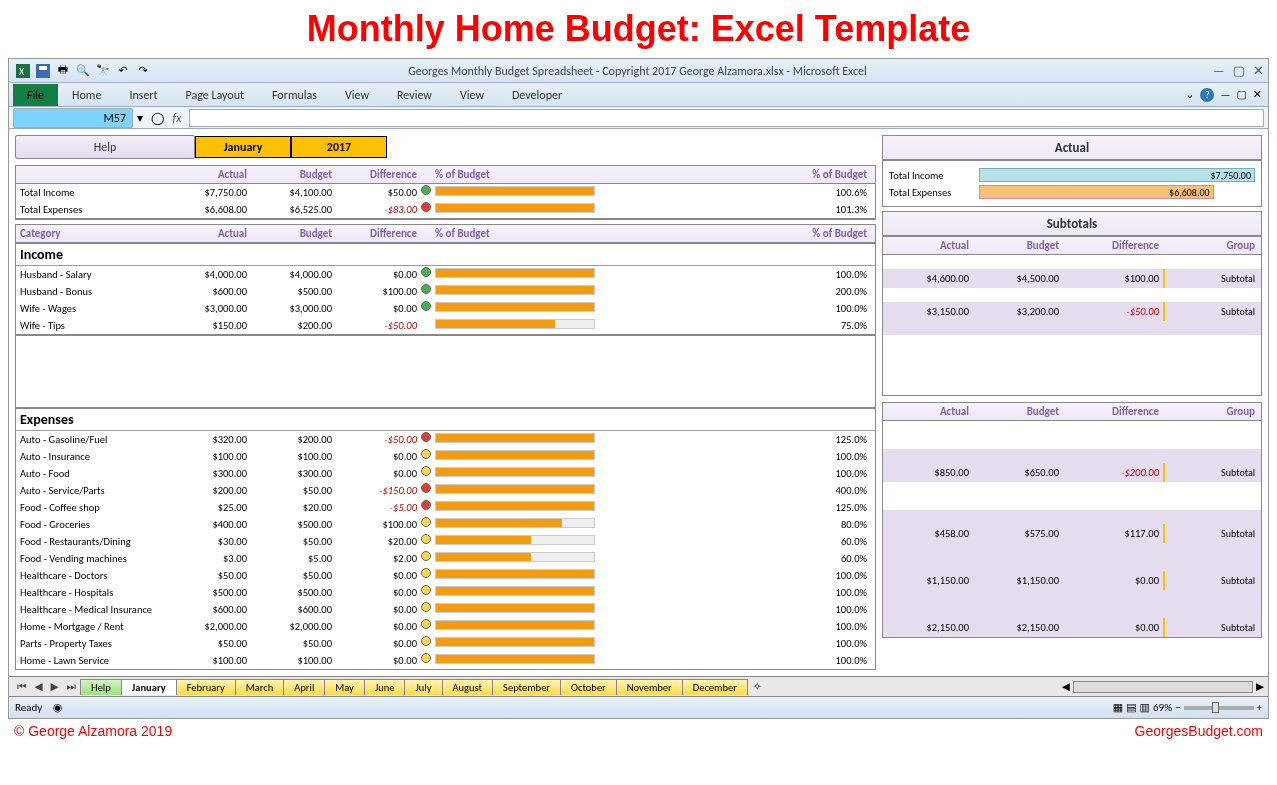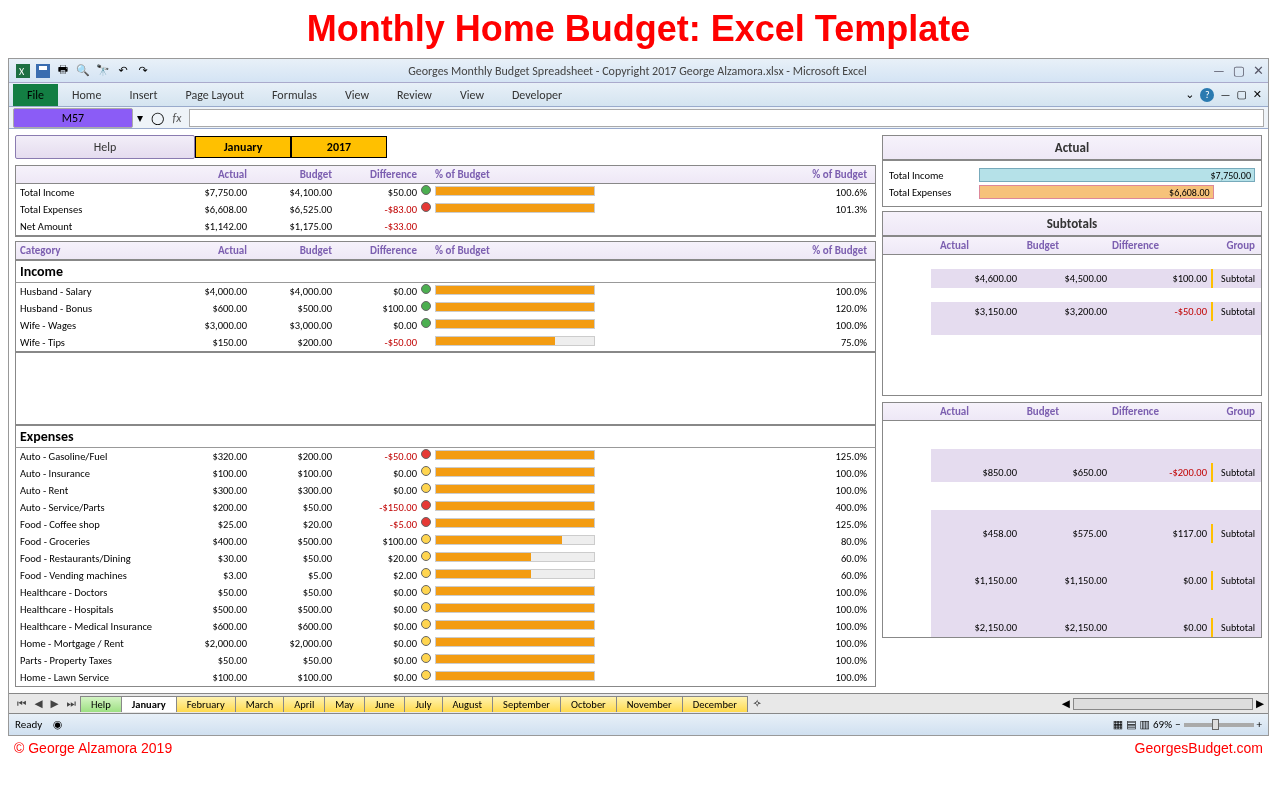--- a/index.html
+++ b/index.html
@@ -8,55 +8,55 @@
 .window { margin: 0 8px; border: 1px solid #999; background: #fff; }
 .qat { background: linear-gradient(#e8f0f8,#d4e4f4); height: 24px; display: flex; align-items: center; padding: 0 4px; border-bottom: 1px solid #aac; position: relative;}
 .qat-icon { width: 16px; height: 16px; margin: 0 2px; display: flex; align-items: center; justify-content: center; }
 .win-title { position: absolute; left: 0; right: 2px; text-align: center; font-size: 12px; color: #444; pointer-events: none;}
 .win-controls { position: absolute; right: 4px; display: flex; gap: 8px; }
 .ribbon-tabs { background: linear-gradient(#e8f0f8,#d4e4f0); height: 24px; display: flex; align-items: center; border-bottom: 1px solid #9ac; padding: 0 4px; position:relative;}
 .file-tab { background: #137e43; color: #000000; padding: 4px 14px; font-size: 12px; }
 .rtab { padding: 4px 14px; font-size: 12px; color: #333; }
 .ribbon-r { position:absolute; right:6px; display:flex; gap:6px; align-items:center;}
 .name-formula { background: #eef3f8; height: 22px; display: flex; align-items: center; border-bottom: 1px solid #9ac; font-size: 12px;}
-.name-box { width: 120px; padding: 2px 6px; background:#8b5cf6; border:1px solid #aaa; margin: 0 4px; text-align:center; border-radius:2px;}
+.name-box { width: 120px; padding: 2px 6px; background:#7dd3fc; border:1px solid #aaa; margin: 0 4px; text-align:right; border-radius:2px;}
 .fx-lbl { font-style: italic; margin: 0 8px; color:#555;}
 .formula-input { flex:1; background:#fff; border:1px solid #aaa; height:18px; margin-right:4px;}
 .sheet { background: #fff; padding: 6px; display: flex; gap: 6px; }
 .left-pane { flex: 1; min-width: 0; }
 .right-pane { width: 380px; }
 .help-btn { width: 180px; background: linear-gradient(#f2eef8,#e5dcef); border: 1px solid #8a7bb0; text-align: center; padding: 4px 0; font-size: 12px; color: #333; border-radius:2px;}
 .top-row { display: flex; align-items: center; margin-bottom: 6px;}
 .report-title { flex: 1; text-align: center; font: bold 15px Calibri; color: #7c5fb0; }
 .period-cell { width: 96px; text-align:center; background: #ffc000; border: 1px solid #000; padding: 3px 0; font: bold 12px Calibri; color:#000;}
 .hdr-row { display:flex; background: linear-gradient(#f6f2fb,#eee8f6); border:1px solid #888; font-weight:bold; color:#7c5fb0; font-size:11px;}
 .hdr-row > div, .data-row > div { padding: 2px 4px; }
 .c-cat { width: 150px; text-align:left;}
 .c-num { width: 85px; text-align:right;}
 .c-diff { width: 85px; text-align:right;}
 .c-bar { width: 180px; padding-left:14px !important; position:relative;}
 .c-pct { flex:1; text-align:right; padding-right:8px !important;}
 .data-row { display:flex; font-size:10.5px; color:#000; border-left:1px solid #888; border-right:1px solid #888;}
 .data-row:last-child{border-bottom:1px solid #888;}
 .sect-title { font: bold 14px Calibri; padding: 2px 4px; border:1px solid #888; border-bottom:1px solid #999; background:#fff;}
-.neg { color: #c00000; }
+.neg { color: #c00000; font-style: italic; }
 .indicator { width:10px; height:10px; border-radius:50%; border:1px solid #666; position:absolute; left:0; top:1px;}
 .ind-g{ background:#4caf50;} .ind-r{ background:#e53935;} .ind-y{ background:#ffd54f;}
 .bar-bg { width:160px; height:10px; background:#eee; position:relative; border:1px solid #ccc;}
 .bar-fill { height:100%; background:#f39c12;}
 .right-title { text-align:center; font:bold 13px Calibri; color:#333; padding:4px 0; border:1px solid #888; background:linear-gradient(#f6f2fb,#eee8f6);}
 .actual-box{ border:1px solid #888; padding:4px 6px;}
 .mini-bar-row{ display:flex; align-items:center; margin:3px 0;}
 .mini-lbl{ width:90px; font-size:10.5px;}
 .mini-bar{ flex:1; height:14px; position:relative;}
 .mini-bar .fill{ height:100%; display:flex; align-items:center; justify-content:flex-end; padding-right:3px; font-size:10px;}
 .sub-hdr{ display:flex; background:linear-gradient(#f6f2fb,#eee8f6); border:1px solid #888; font-weight:bold; color:#7c5fb0; font-size:11px;}
 .sub-hdr>div{ padding:2px 4px;}
 .s-act{ width:90px; text-align:right;} .s-bud{ width:90px; text-align:right;} .s-diff{ width:100px; text-align:right;} .s-grp{ flex:1; text-align:right; padding-right:6px !important;}
-.sub-body{ border:1px solid #888; border-top:none;padding-left:48px;}
+.sub-body{ border:1px solid #888; border-top:none;}
 .sub-row{ display:flex; font-size:10.5px;}
 .sub-row>div{ padding:3px 4px;}
 .sub-row.shade{ background:#e5dcef;}
 .sub-row .grp{ border-left:2px solid #ffc000; padding-left:4px; font-size:10px;}
 .filler{ height:14px;}
 .tabs-bar{ display:flex; align-items:center; background:#e8e8e8; border-top:1px solid #888; height:20px; font-size:10.5px; padding:0 4px;}
 .nav-btn{ padding:0 4px; color:#444;}
 .sheet-tab{ padding:1px 10px; border:1px solid #888; border-bottom:none; margin-right:-1px; background:linear-gradient(#fff3b0,#ffda4d);}
 .sheet-tab.help{ background:linear-gradient(#d4f4c4,#9de082);}
 .sheet-tab.active{ background:#fff; font-weight:bold;}
@@ -163,28 +163,20 @@
             <div class="c-num">$6,525.00</div>
             <div class="c-diff neg">-$83.00</div>
             <div class="c-bar">
               <span class="indicator ind-r"></span>
               <div class="bar-bg">
                 <div class="bar-fill" style="width:100%"></div>
               </div>
             </div>
             <div class="c-pct">101.3%</div>
           </div>
-          <div class="data-row">
-            <div class="c-cat">Net Amount</div>
-            <div class="c-num">$1,142.00</div>
-            <div class="c-num">$1,175.00</div>
-            <div class="c-diff neg">-$33.00</div>
-            <div class="c-bar"></div>
-            <div class="c-pct"></div>
-          </div>
         </div>
 
       <div style="height:4px"></div>
 
       <div class="hdr-row">
         <div class="c-cat">Category</div>
         <div class="c-num">Actual</div>
         <div class="c-num">Budget</div>
         <div class="c-diff">Difference</div>
         <div class="c-bar">% of Budget</div>
@@ -210,21 +202,21 @@
             <div class="c-cat">Husband - Bonus</div>
             <div class="c-num">$600.00</div>
             <div class="c-num">$500.00</div>
             <div class="c-diff ">$100.00</div>
             <div class="c-bar">
               <span class="indicator ind-g"></span>
               <div class="bar-bg">
                 <div class="bar-fill" style="width:100%"></div>
               </div>
             </div>
-            <div class="c-pct">120.0%</div>
+            <div class="c-pct">200.0%</div>
           </div>
           <div class="data-row">
             <div class="c-cat">Wife - Wages</div>
             <div class="c-num">$3,000.00</div>
             <div class="c-num">$3,000.00</div>
             <div class="c-diff ">$0.00</div>
             <div class="c-bar">
               <span class="indicator ind-g"></span>
               <div class="bar-bg">
                 <div class="bar-fill" style="width:100%"></div>
@@ -269,21 +261,21 @@
             <div class="c-diff ">$0.00</div>
             <div class="c-bar">
               <span class="indicator ind-y"></span>
               <div class="bar-bg">
                 <div class="bar-fill" style="width:100%"></div>
               </div>
             </div>
             <div class="c-pct">100.0%</div>
           </div>
           <div class="data-row">
-            <div class="c-cat">Auto - Rent</div>
+            <div class="c-cat">Auto - Food</div>
             <div class="c-num">$300.00</div>
             <div class="c-num">$300.00</div>
             <div class="c-diff ">$0.00</div>
             <div class="c-bar">
               <span class="indicator ind-y"></span>
               <div class="bar-bg">
                 <div class="bar-fill" style="width:100%"></div>
               </div>
             </div>
             <div class="c-pct">100.0%</div>

